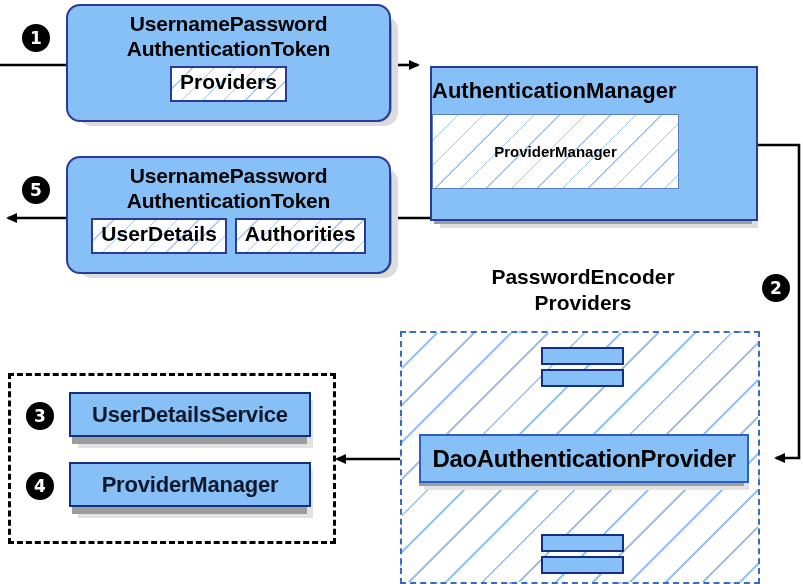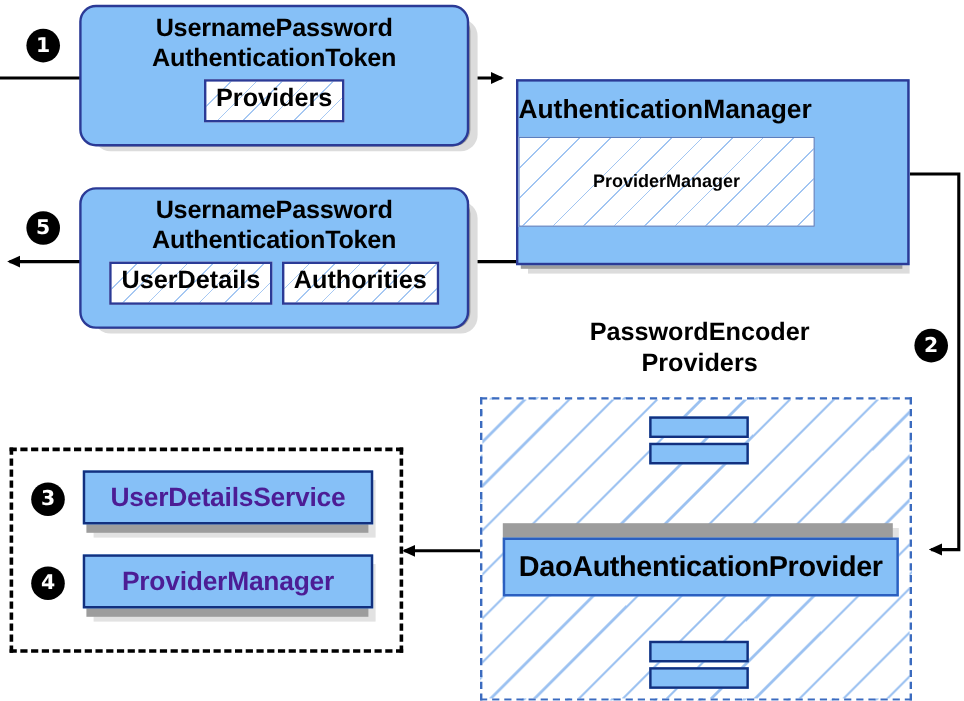--- a/index.html
+++ b/index.html
@@ -154,21 +154,21 @@
   .svc-shadow{background:#9d9d9d;}
   .svc-shadow2{background:#e2e2e2;}
   .svc-box{
     background:#86c0f7;
     border:2px solid #12307f;
     display:flex;
     align-items:center;
     justify-content:center;
     font-size:22px;
     font-weight:bold;
-    color:#4c1d95;
+    color:#0f172a;
     letter-spacing:-0.2px;
   }
 
   
   .badge{
     position:absolute;
     width:28px;height:28px;
     border-radius:50%;
     background:#000;
     color:#fff;
@@ -257,21 +257,21 @@
   </div>
   <div class="badge" style="left:762px;top:274px;">2</div>
 
   <div class="abs providers-area" style="left:400px;top:331px;width:360px;height:253px;"></div>
 
   <div class="abs mini-bar" style="left:541px;top:347px;width:83px;height:18px;"></div>
   <div class="abs mini-bar" style="left:541px;top:369px;width:83px;height:18px;"></div>
 
   <div class="abs dao-shadow2" style="left:424px;top:440px;width:325px;height:50px;"></div>
   <div class="abs dao-shadow" style="left:419px;top:436px;width:325px;height:50px;"></div>
-  <div class="abs dao-box" style="left:419px;top:448px;width:330px;height:49px;">
+  <div class="abs dao-box" style="left:419px;top:434px;width:330px;height:49px;">
     <span>DaoAuthenticationProvider</span>
   </div>
 
   <div class="abs mini-bar" style="left:541px;top:534px;width:83px;height:18px;"></div>
   <div class="abs mini-bar" style="left:541px;top:556px;width:83px;height:18px;"></div>
 
   <div class="abs services-area" style="left:8px;top:373px;width:328px;height:171px;"></div>
 
   <div class="abs svc-shadow2" style="left:78px;top:400px;width:235px;height:48px;"></div>
   <div class="abs svc-shadow" style="left:72px;top:396px;width:235px;height:48px;"></div>

